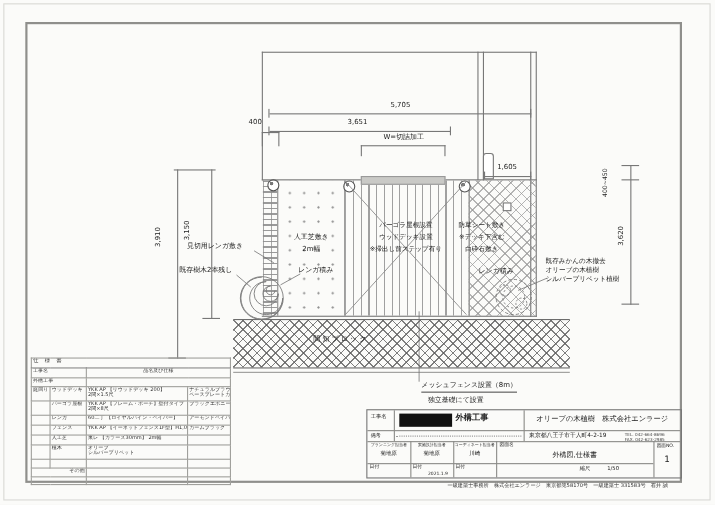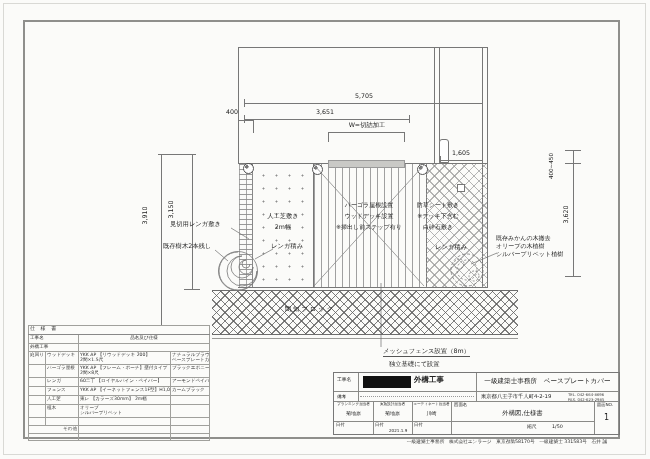--- a/index.html
+++ b/index.html
@@ -251,21 +251,21 @@
     <div class="tline" style="left:24px;top:0;width:1px;height:28px;"></div>
     <div class="tline" style="left:142px;top:0;width:1px;height:28px;"></div>
     <div class="tline" style="left:39px;top:28px;width:1px;height:33px;"></div>
     <div class="tline" style="left:78px;top:28px;width:1px;height:33px;"></div>
     <div class="tline" style="left:117px;top:28px;width:1px;height:33px;"></div>
     <div class="tline" style="left:260px;top:28px;width:1px;height:33px;"></div>
 
     <div class="tb" style="left:3px;top:4px;font-size:4.8px;">工事名</div>
     <div class="blackbox" style="left:29px;top:3px;width:48px;height:12px;"></div>
     <div class="tb" style="left:80px;top:3px;font-size:7.5px;font-weight:bold;">外構工事</div>
-    <div class="tb ctr" style="left:142px;top:5px;width:143px;font-size:6.6px;text-align:center;">一級建築士事務所　ベースプレートカバー</div>
+    <div class="tb ctr" style="left:142px;top:5px;width:143px;font-size:6.6px;text-align:center;">オリーブの木植樹　株式会社エンラージ</div>
 
     <div class="tb" style="left:3px;top:20.5px;font-size:4.6px;">備考</div>
     <div class="dotted" style="left:26px;top:19px;width:114px;height:4px;"></div>
     <div class="tb" style="left:147px;top:21px;font-size:5.3px;">東京都八王子市千人町4-2-19</div>
     <div class="tb" style="left:234px;top:19.5px;font-size:3.8px;color:#444;">TEL. 042-664-8696</div>
     <div class="tb" style="left:234px;top:24.5px;font-size:3.8px;color:#444;">FAX. 042-623-2985</div>
 
     <div class="tb ctr" style="left:0;top:30px;width:39px;font-size:3.6px;text-align:center;">プランニング担当者</div>
     <div class="tb ctr" style="left:0;top:38px;width:39px;font-size:5px;text-align:center;">菊地原</div>
     <div class="tb ctr" style="left:39px;top:30px;width:39px;font-size:3.6px;text-align:center;">実施設計担当者</div>

